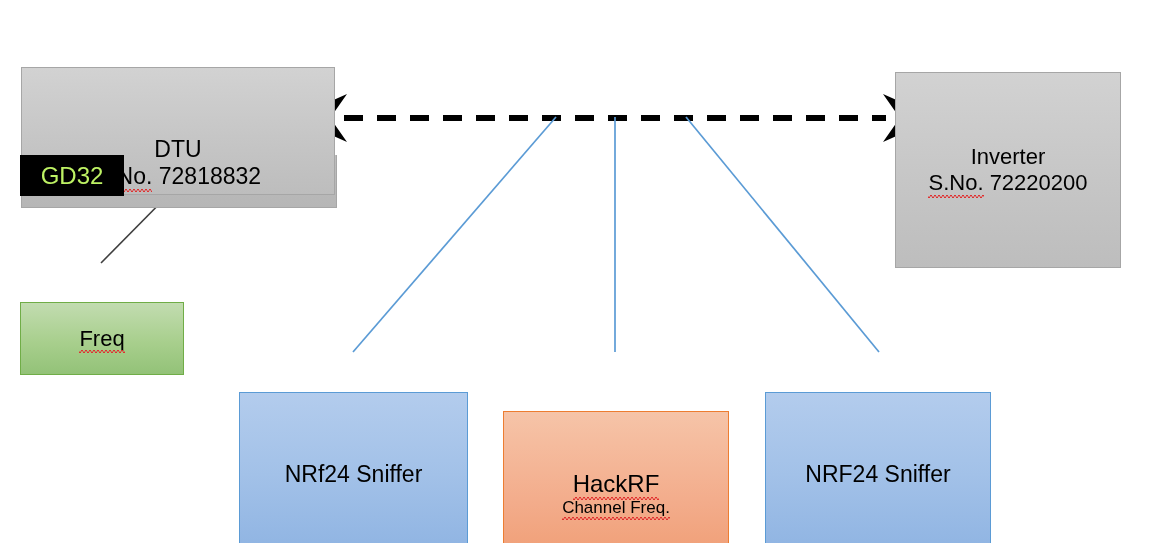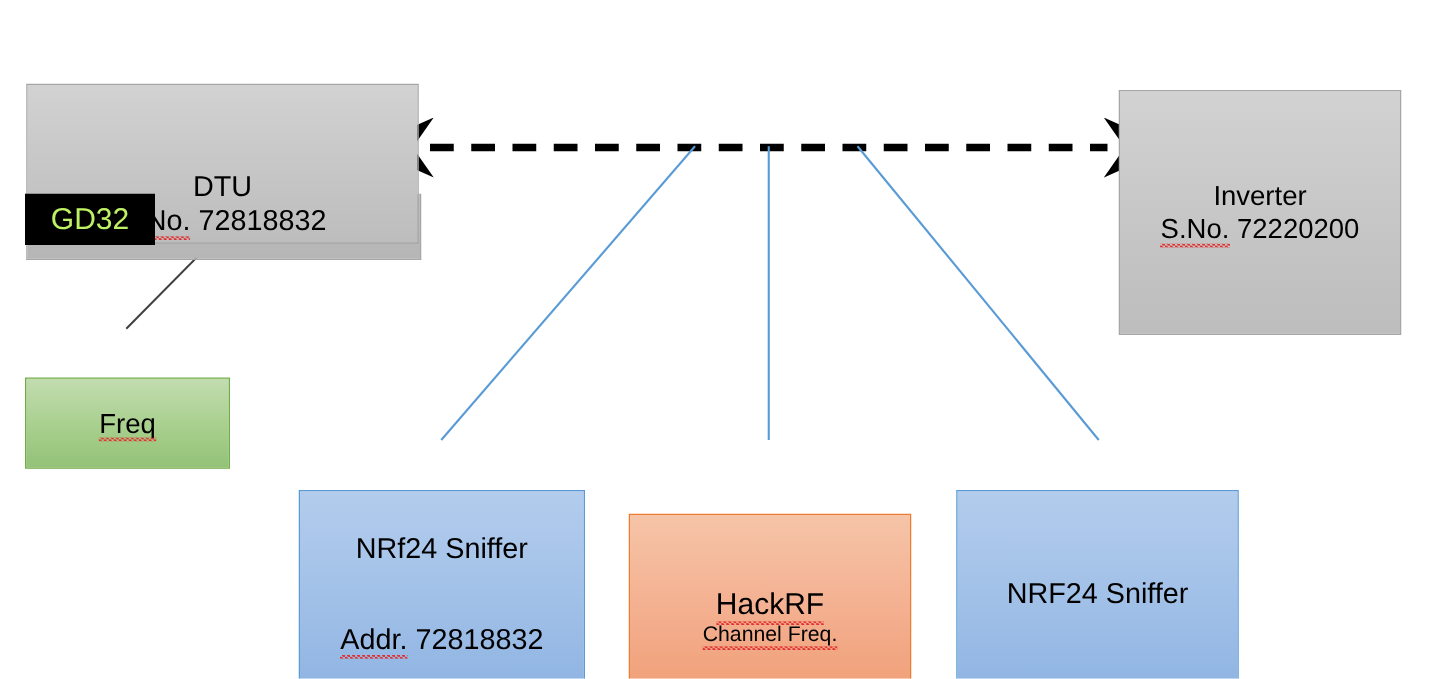--- a/index.html
+++ b/index.html
@@ -209,24 +209,20 @@
   </div>
 
   <div id="logic-box" class="node">
     <span class="sq">Freq</span>
   </div>
 
   <div id="sniffer-left" class="node blue-box">
     <div class="l1">
       <span>NRf24 Sniffer</span>
     </div>
-    <div class="l2">
-      <span class="sq">Addr.</span>
-      <span>72818832</span>
-    </div>
   </div>
 
   <div id="hackrf-box" class="node">
     <div class="l1">
       <span class="sq">HackRF</span>
     </div>
     <div class="l2">
       <span class="sq">Channel Freq.</span>
     </div>
   </div>

